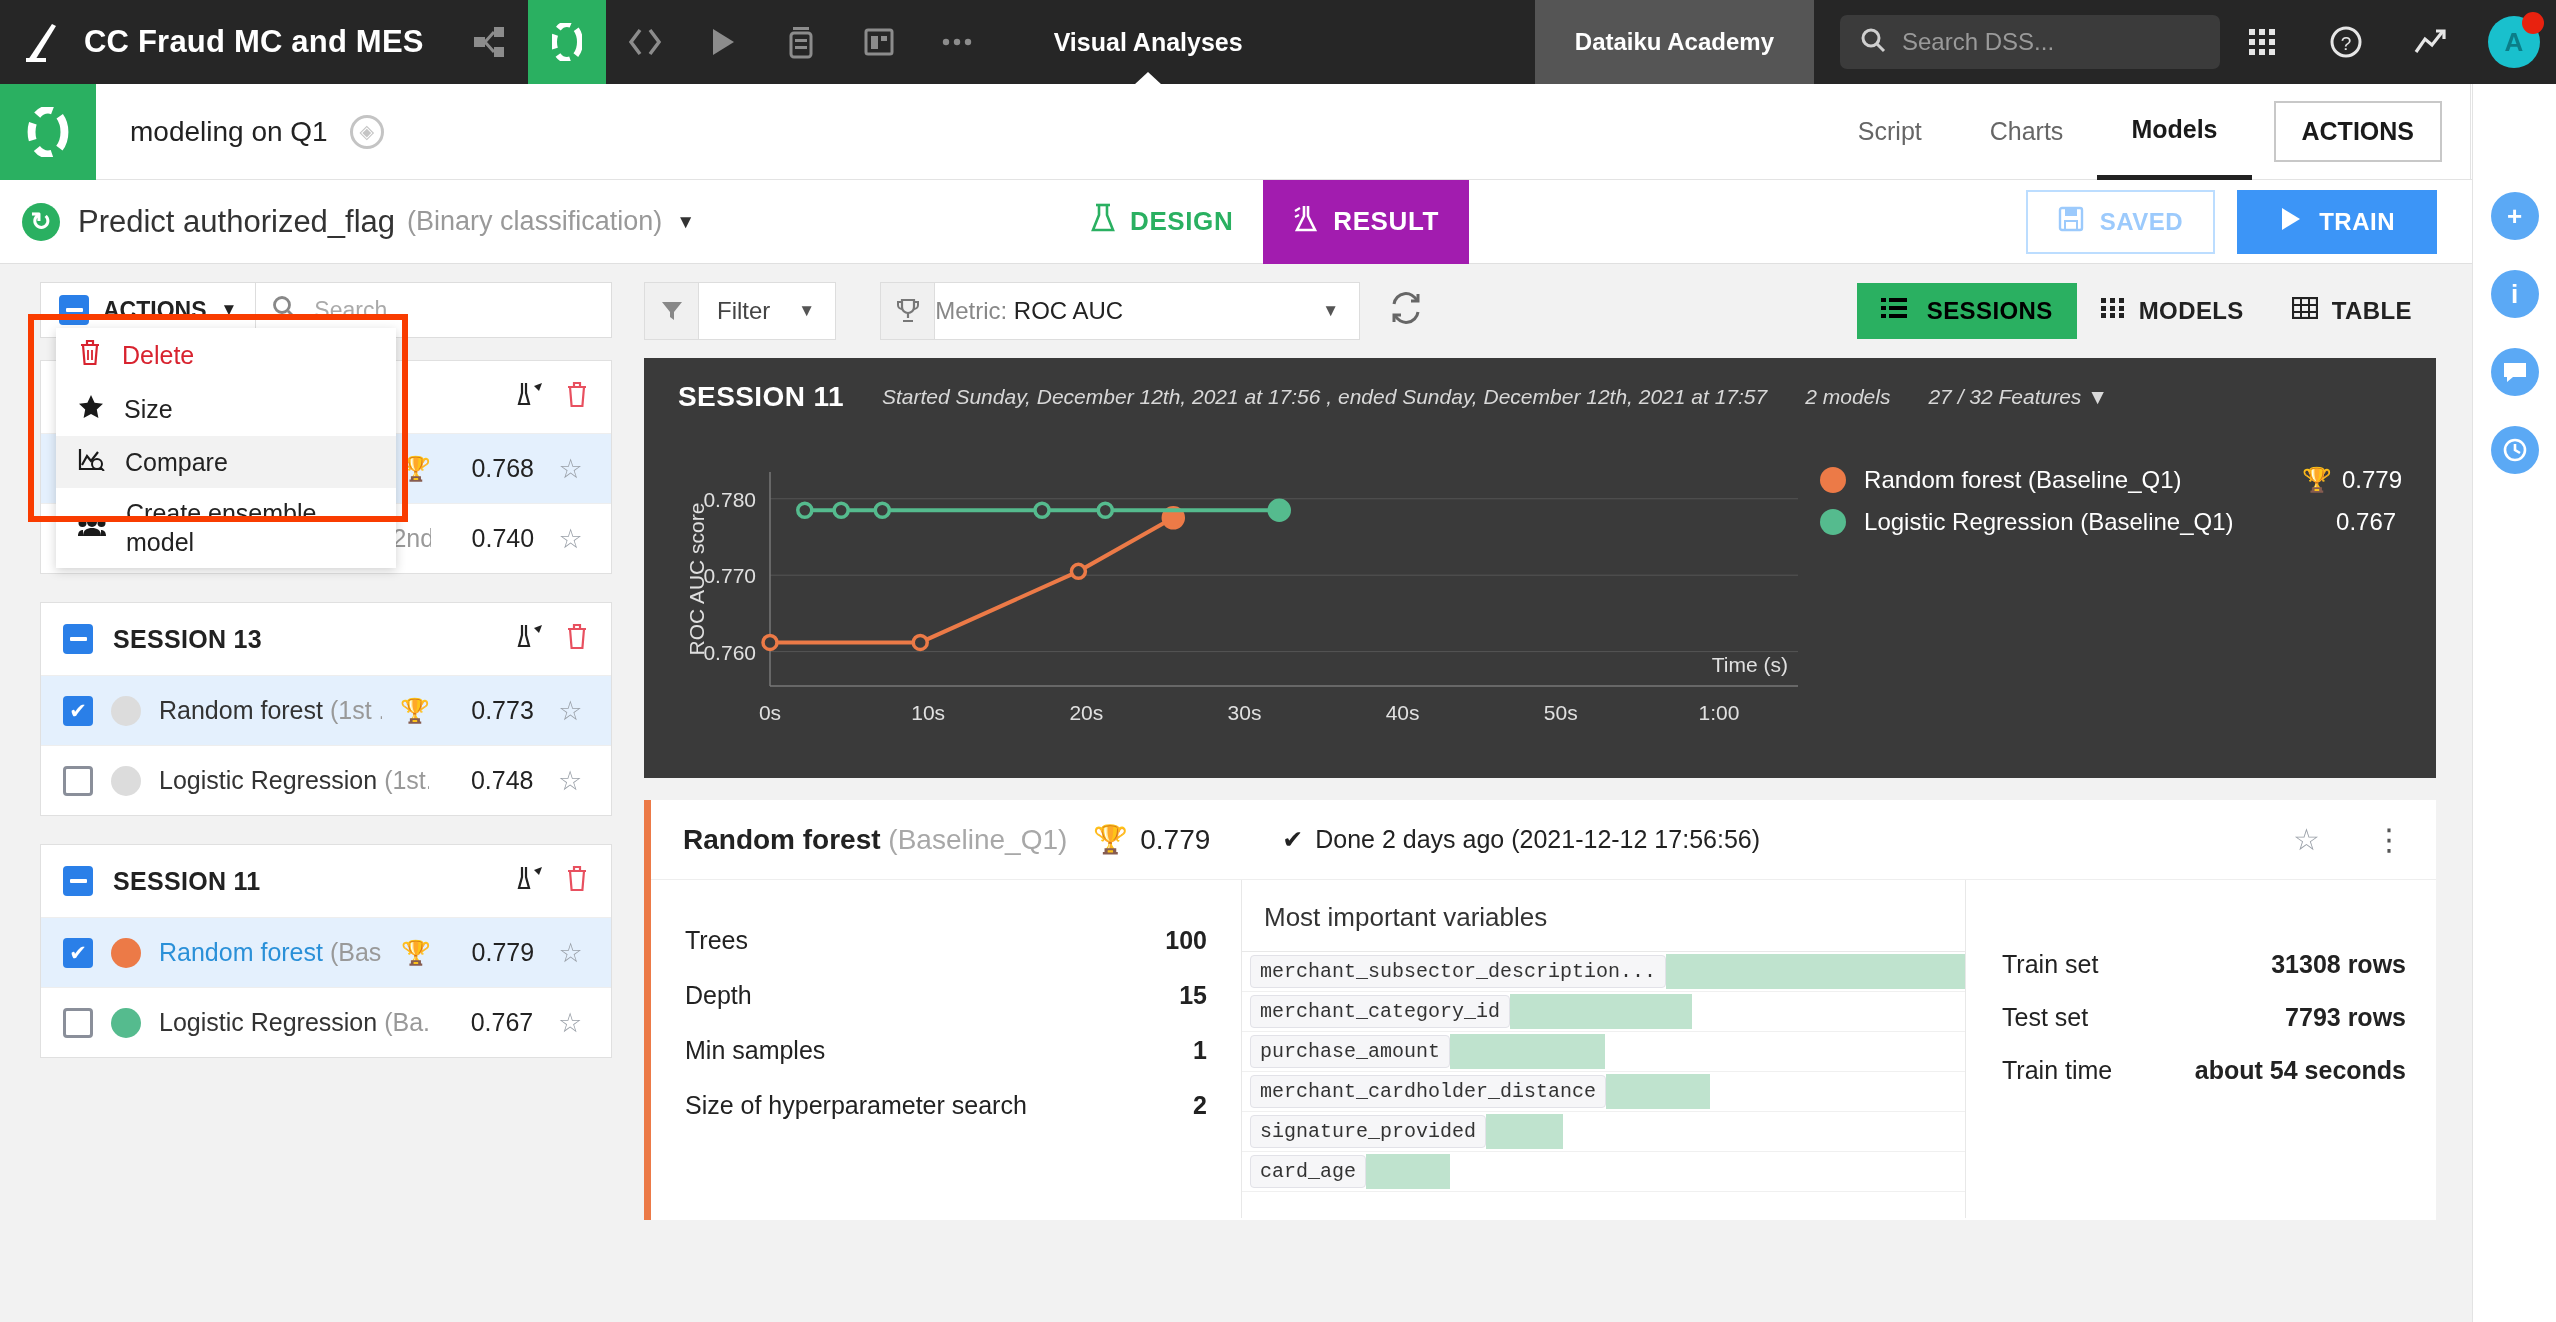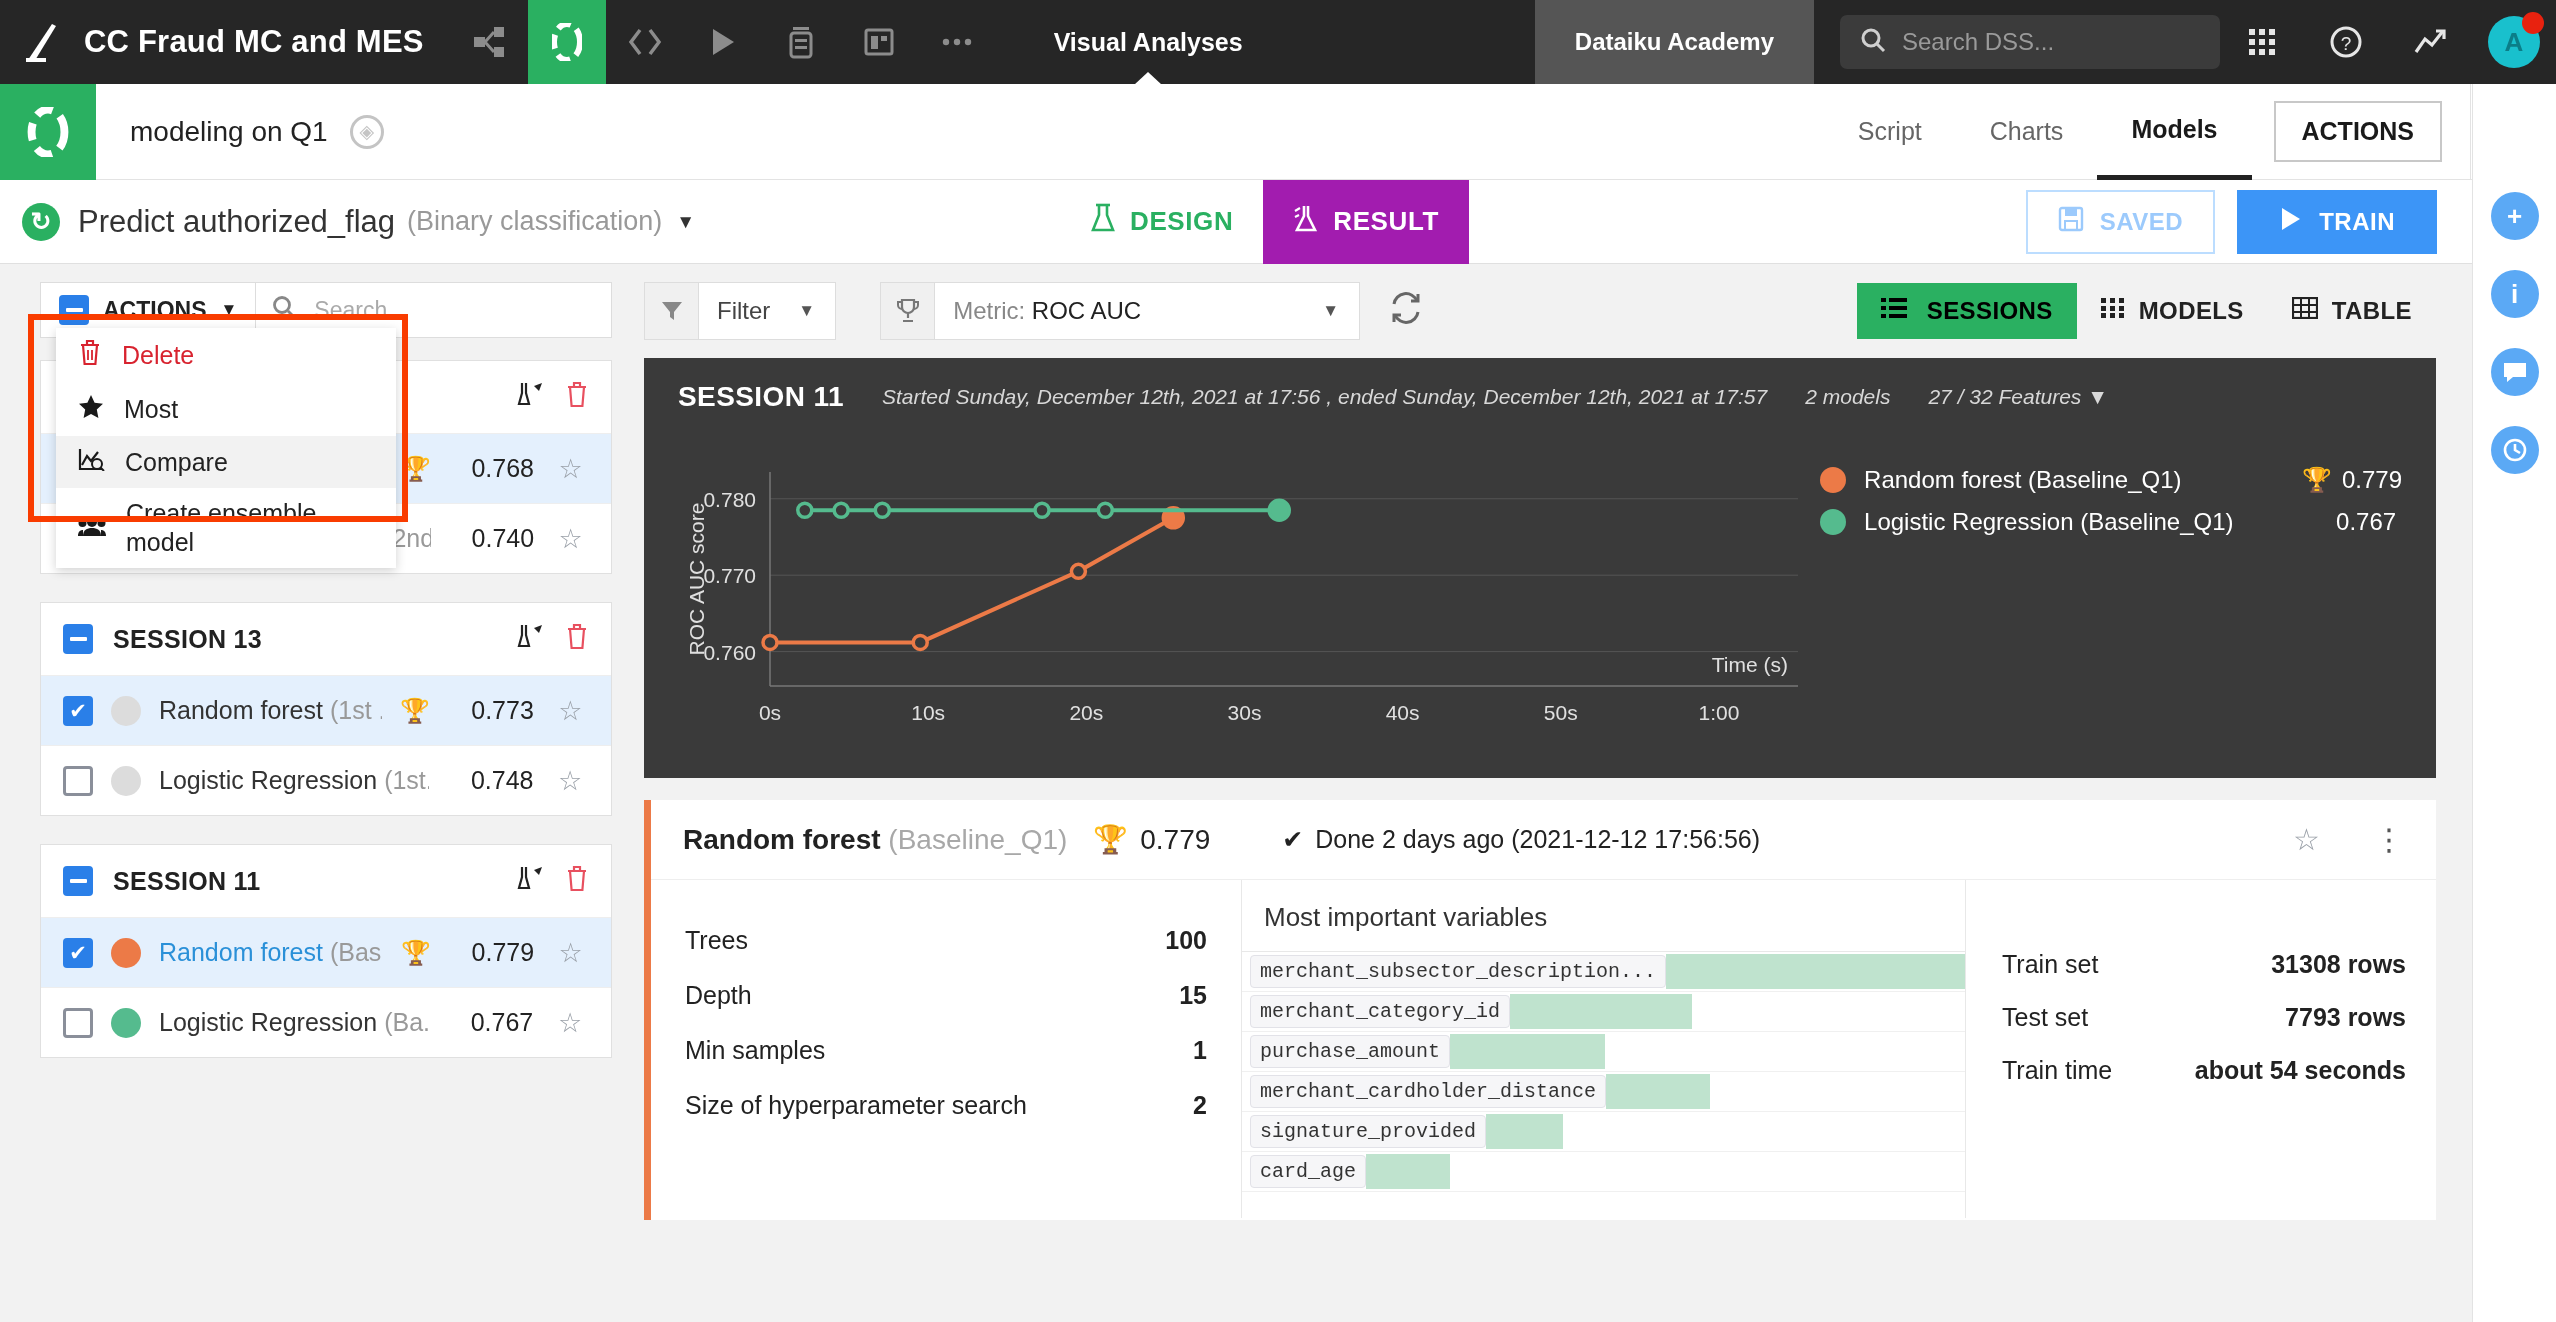--- a/index.html
+++ b/index.html
@@ -151,21 +151,21 @@
 
   
   .right { flex: 1; padding: 18px 36px 0 8px; }
   .rt-toolbar { display:flex; align-items:center; height: 58px; gap: 0; }
   .filter-grp { display:flex; align-items:center; border:1px solid #ddd; background:#fff; height: 58px; }
   .filter-ic { width: 54px; height:100%; display:flex;align-items:center;justify-content:center; background:#f0f0f0; border-right:1px solid #ddd; }
   .filter-lb { font-size: 24px; color:#444; padding: 0 28px 0 18px; }
   .filter-car { padding-right: 20px; color:#555; font-size: 17px;}
   .metric-grp { display:flex; align-items:center; border:1px solid #ddd; background:#fff; height: 58px; margin-left: 44px; width: 480px;}
   .metric-ic { width: 54px; height:100%; display:flex;align-items:center;justify-content:center; background:#f0f0f0; border-right:1px solid #ddd; color:#777;}
-  .metric-lb { font-size: 24px; color:#222; padding-left: 18px; flex:1;}
+  .metric-lb { font-size: 24px; color:#222; flex:1;}
   .metric-lb .pre { color:#888; }
   .refresh { margin-left: 30px; color:#666; font-size: 30px;}
   .rt-spacer { flex:1; }
   .view-tg { display:flex; align-items:center; }
   .vt { display:flex; align-items:center; gap: 14px; font-size: 24px; font-weight:700; color:#222;
         padding: 14px 24px; letter-spacing:.4px;}
   .vt.active { background:#2ab061; color:#000000;gap:20px; }
 
   .chart-panel { background:#3a3a3a; margin-top: 18px; height: 420px; position: relative; }
   .cp-head { display:flex; align-items:center; height: 78px; padding: 0 34px; gap: 38px; }
@@ -432,21 +432,21 @@
             </svg>
         </span>
         <span>Delete</span>
       </div>
       <div class="dd-item">
         <span>
           <svg width="26" height="25" viewBox="0 0 26 25">
               <path d="M13 1 L16.6 8.8 L25 9.8 L18.8 15.6 L20.4 24 L13 19.9 L5.6 24 L7.2 15.6 L1 9.8 L9.4 8.8 Z" fill="#1a1a1a"></path>
             </svg>
         </span>
-        <span>Most</span>
+        <span>Size</span>
       </div>
       <div class="dd-item hover">
         <span>
           <svg width="27" height="24" viewBox="0 0 27 24">
               <path d="M2 2 v20 h22" fill="none" stroke="#1a1a1a" stroke-width="2.2"></path>
               <path d="M4 18 L9 9 L13 14 L20 5" fill="none" stroke="#1a1a1a" stroke-width="2.2"></path>
               <circle cx="19" cy="17" r="5" fill="none" stroke="#1a1a1a" stroke-width="2"></circle>
               <path d="M22.5 20.5 L26 24" stroke="#1a1a1a" stroke-width="2"></path>
             </svg>
         </span>

